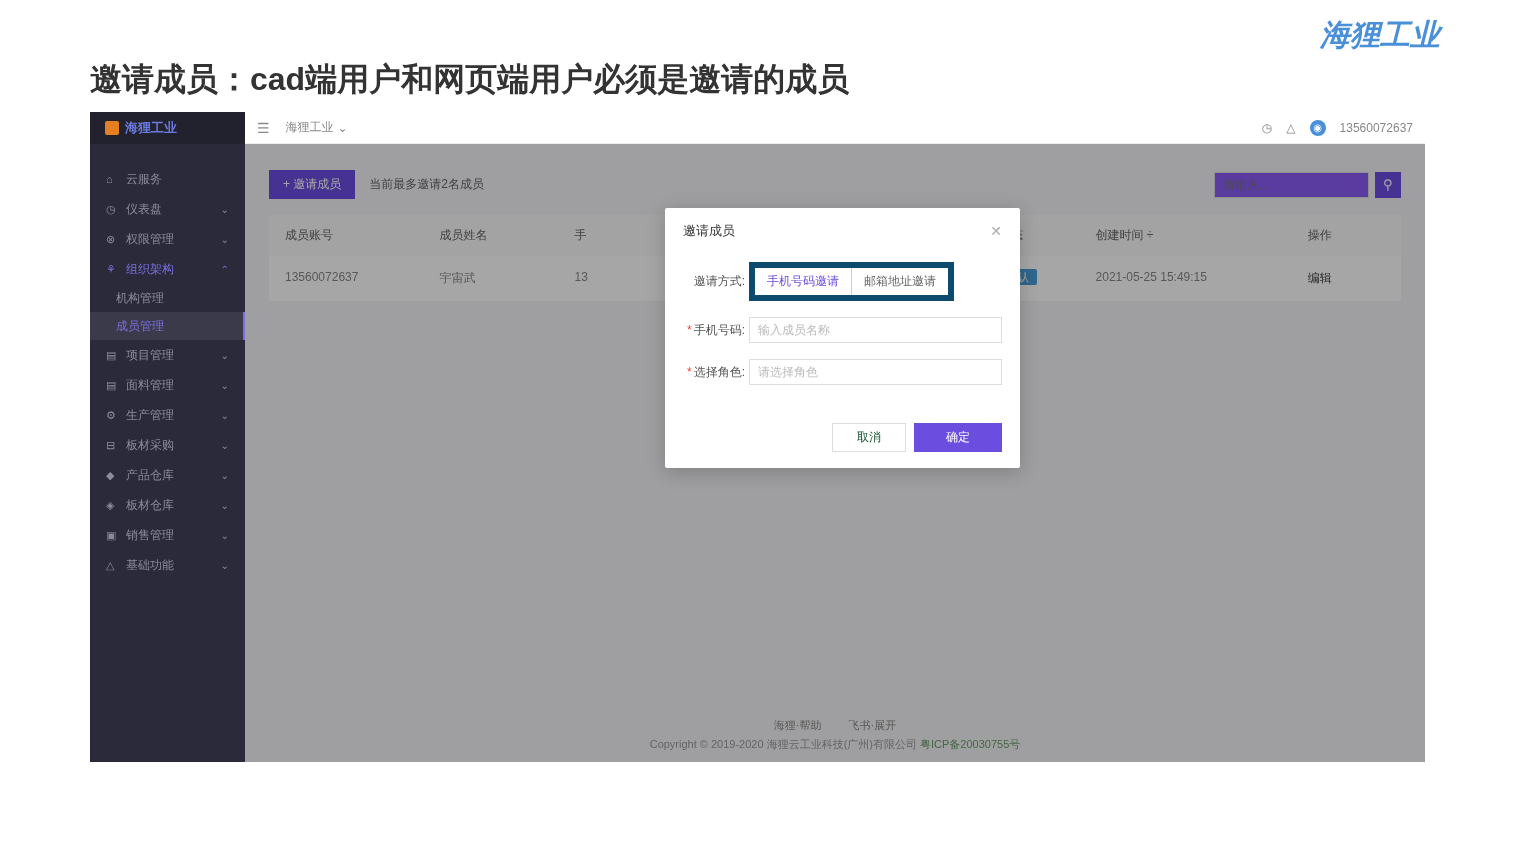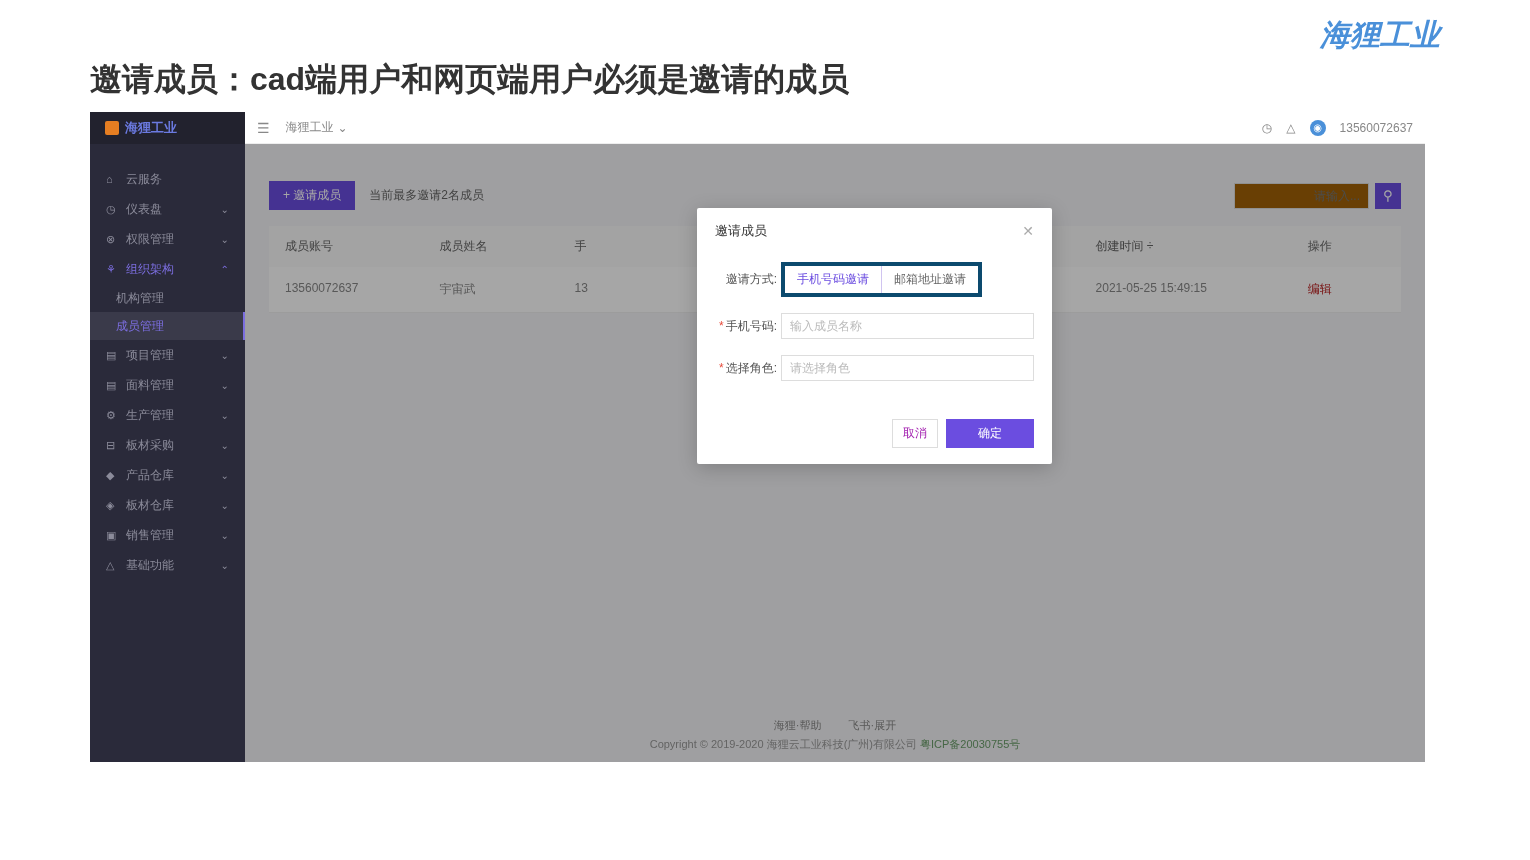--- a/index.html
+++ b/index.html
@@ -22,63 +22,63 @@
     .sidebar { position: absolute; top: 32px; left: 0; width: 155px; bottom: 0; background: #2a2a3a; padding-top: 20px; }
     .nav-item { display: flex; align-items: center; padding: 0 16px; height: 30px; color: #8b8b9a; font-size: 12px; cursor: pointer; gap: 8px; }
     .nav-item.active-parent { color: #7c6ee0; }
     .nav-sub { padding-left: 26px; height: 28px; display: flex; align-items: center; color: #8b8b9a; font-size: 12px; cursor: pointer; }
     .nav-sub.active { background: #3a3a4a; color: #7c6ee0; border-right: 2px solid #7c6ee0; }
     .chev { margin-left: auto; font-size: 10px; }
     .nav-icon { width: 12px; display: inline-block; font-size: 11px; }
     
     .content { position: absolute; top: 32px; left: 155px; right: 0; bottom: 0; background: #f5f5f7; }
     
-    .toolbar { padding: 37px 24px 10px; display: flex; align-items: center; }
+    .toolbar { padding: 26px 24px 10px; display: flex; align-items: center; }
     .invite-btn { background: #6b4de0; color: #fff; border: none; padding: 6px 14px; font-size: 12px; cursor: pointer; }
     .quota-text { margin-left: 14px; font-size: 12px; color: #666; }
     .toolbar-right { margin-left: auto; display: flex; align-items: center; gap: 6px; }
-    .search-input { border: 1px solid #ddd; padding: 5px 8px; font-size: 12px; width: 135px; background: #a16207; text-align: right; }
+    .search-input { border: 1px solid #ddd; padding: 5px 8px; font-size: 12px; width: 155px; background: #8b5cf6; }
     .search-btn { background: #6b4de0; border: none; width: 26px; height: 26px; color: #fff; cursor: pointer; display: flex; align-items: center; justify-content: center; }
     
     .table { margin: 6px 24px; background: #fff; }
     .thead { display: flex; padding: 12px 16px; font-size: 12px; color: #666; background: #fafafa; }
     .trow { display: flex; padding: 14px 16px; font-size: 12px; color: #888; border-bottom: 1px solid #f0f0f0; }
     .col-account { width: 160px; }
     .col-name { width: 140px; }
     .col-phone { width: 140px; }
     .col-email { width: 200px; }
     .col-role { width: 100px; }
     .col-status { width: 100px; }
     .col-time { width: 220px; }
     .col-action { width: 80px; }
     .status-badge { background: #4a9ed9; color: #fff; padding: 2px 8px; font-size: 11px; border-radius: 2px; }
-    .edit-link { color: #b91c1c; cursor: pointer; }
+    .edit-link { color: #404040; cursor: pointer; }
     
     .footer { position: absolute; bottom: 0; left: 0; right: 0; text-align: center; padding: 10px; font-size: 11px; color: #999; }
     .footer-links { margin-bottom: 4px; color: #888; }
     .footer-links span { margin: 0 12px; }
     .icp { color: #6b9e6b; }
     
     .overlay { position: absolute; top: 32px; left: 155px; right: 0; bottom: 0; background: rgba(0,0,0,0.35); }
     
-    .modal { position: absolute; top: 96px; left: 607px; width: 355px; background: #fff; border-radius: 2px; box-shadow: 0 4px 20px rgba(0,0,0,0.2); }
+    .modal { position: absolute; top: 96px; left: 575px; width: 355px; background: #fff; border-radius: 2px; box-shadow: 0 4px 20px rgba(0,0,0,0.2); }
     .modal-header { padding: 14px 18px; font-size: 13px; color: #333; display: flex; align-items: center; }
     .modal-close { margin-left: auto; color: #aaa; cursor: pointer; font-size: 14px; }
     .modal-body { padding: 8px 18px 14px; }
     .form-row { display: flex; align-items: center; margin-bottom: 16px; font-size: 12px; }
     .form-label { width: 62px; text-align: right; color: #555; margin-right: 4px; }
     .req { color: #e74c3c; margin-right: 2px; }
-    .radio-group { display: flex; border: 4px solid #0c4a6e; }
+    .radio-group { display: flex; border: 6px solid #0c4a6e; }
     .radio-opt { padding: 5px 12px; font-size: 12px; cursor: pointer; color: #666; }
     .radio-opt.sel { color: #6b4de0; background: #fff; border-right: 1px solid #d0c4f0; }
     .radio-opt:not(.sel) { background: #fff; }
     .form-input { flex: 1; border: 1px solid #ddd; padding: 5px 8px; font-size: 12px; color: #333; }
     .form-input::placeholder { color: #bbb; }
     .modal-footer { display: flex; justify-content: flex-end; gap: 8px; padding: 8px 18px 16px; }
-    .btn-cancel { border: 1px solid #ddd; background: #fff; padding: 5px 10px; font-size: 12px; cursor: pointer; color: #a21caf; }
+    .btn-cancel { border: 1px solid #ddd; background: #fff; padding: 5px 24px; font-size: 12px; cursor: pointer; color: #14532d; }
     .btn-ok { border: none; background: #6b4de0; color: #fff; padding: 5px 32px; font-size: 12px; cursor: pointer; }
   </style>
 </head>
 <body>
 
 <div class="slide-title">邀请成员：cad端用户和网页端用户必须是邀请的成员</div>
 <div class="brand-logo">海狸工业</div>
 
 <div class="app-frame">
 

